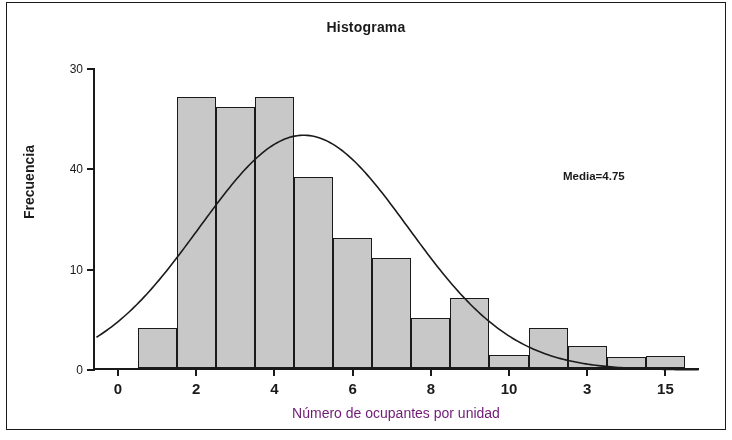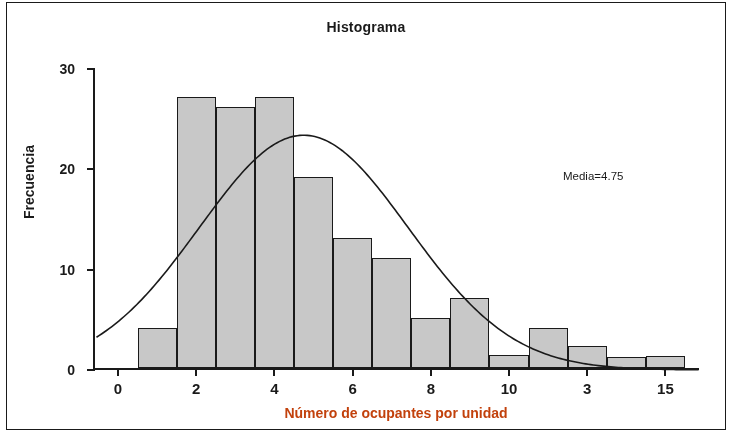--- a/index.html
+++ b/index.html
@@ -63,23 +63,23 @@
     top: 0;
     width: 606px;
     height: 301px;
     overflow: visible;
   }
   
   .ytick {
     position: absolute;
     right: 100%;
     transform: translateY(-50%);
-    margin-right: 20px;
-    font-size: 14px;
-    font-weight: bold;
+    margin-right: 12px;
+    font-size: 12px;
+    font-weight: normal;
     color: #1a1a1a;
     white-space: nowrap;
   }
   .ytickmark {
     position: absolute;
     right: 100%;
     width: 8px;
     height: 2px;
     background: #1a1a1a;
     transform: translateY(-1px);
@@ -112,29 +112,29 @@
     color: #1a1a1a;
     white-space: nowrap;
   }
   #xlabel {
     position: absolute;
     left: 86px;
     width: 606px;
     top: 402px;
     text-align: center;
     font-size: 14px;
-    font-weight: bold;
-    color: #c2410c;
+    font-weight: normal;
+    color: #701a75;
   }
   #stats {
     position: absolute;
     left: 556px;
     top: 166px;
     font-size: 11.5px;
-    font-weight: normal;
+    font-weight: bold;
     color: #1a1a1a;
     line-height: 1.35;
     white-space: nowrap;
   }
 </style>
 </head>
 <body>
 
 <div id="page">
   <div id="frame">
@@ -148,21 +148,21 @@
       <div>Media=4.75</div>
     </div>
 
     <div id="plot">
 
       <div class="ytickmark" style="top:301px"></div>
       <div class="ytick" style="top:301px">0</div>
       <div class="ytickmark" style="top:200.7px"></div>
       <div class="ytick" style="top:200.7px">10</div>
       <div class="ytickmark" style="top:100.3px"></div>
-      <div class="ytick" style="top:100.3px">20</div>
+      <div class="ytick" style="top:100.3px">40</div>
       <div class="ytickmark" style="top:0px"></div>
       <div class="ytick" style="top:0px">30</div>
 
       <div class="xtickmark" style="left:23px"></div>
       <div class="xtick" style="left:23px">0</div>
       <div class="xtickmark" style="left:101.2px"></div>
       <div class="xtick" style="left:101.2px">2</div>
       <div class="xtickmark" style="left:179.4px"></div>
       <div class="xtick" style="left:179.4px">4</div>
       <div class="xtickmark" style="left:257.6px"></div>

